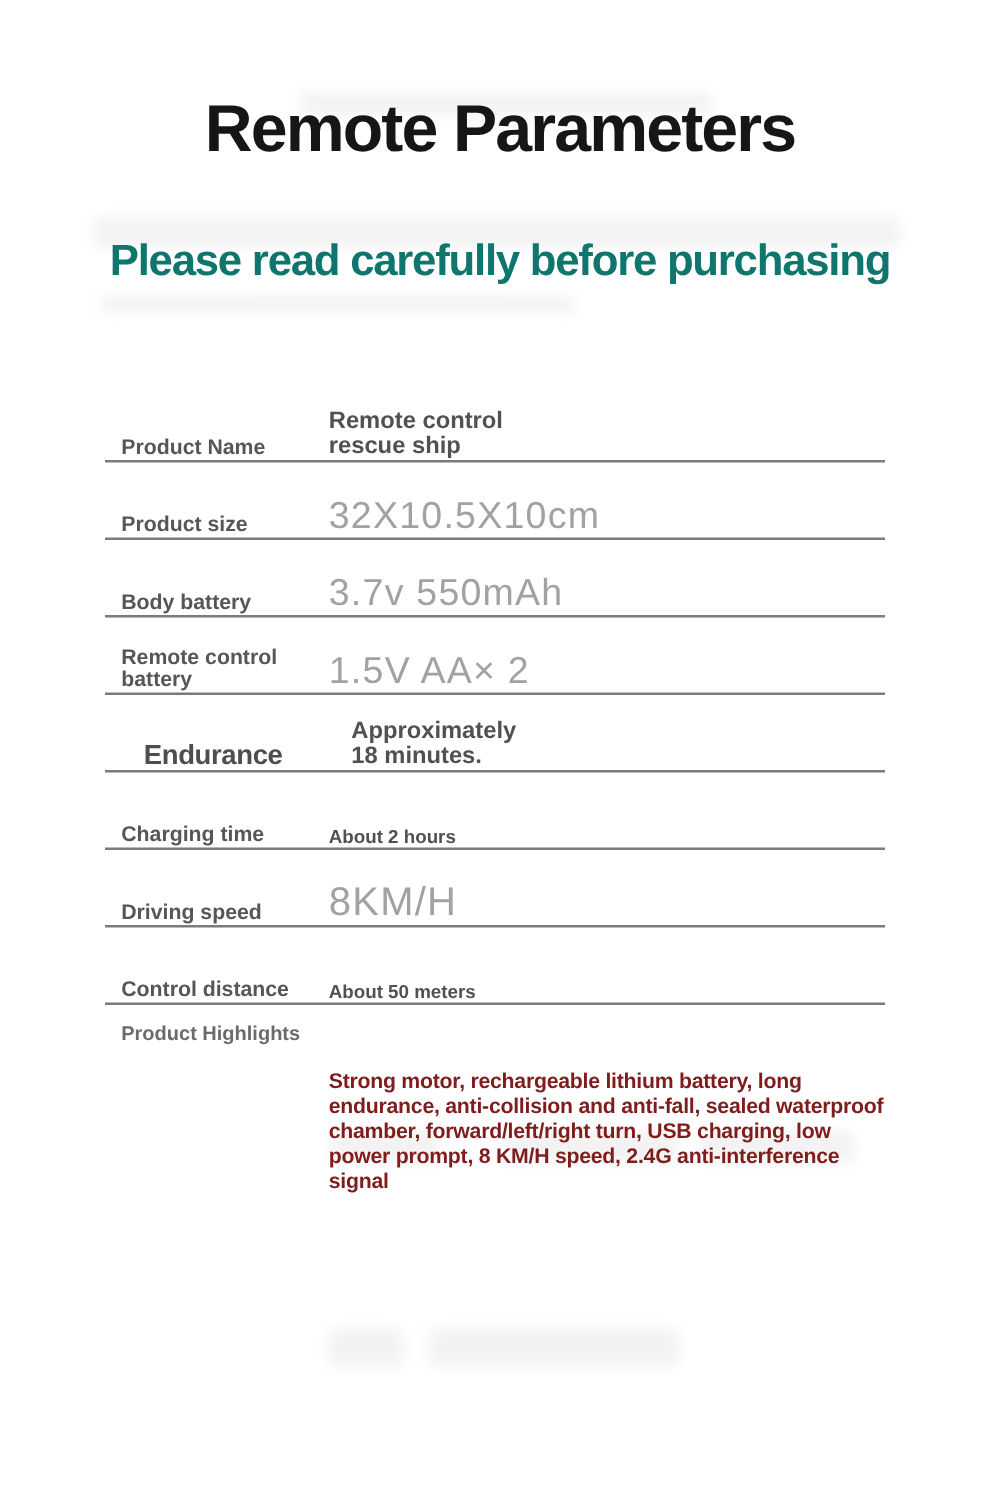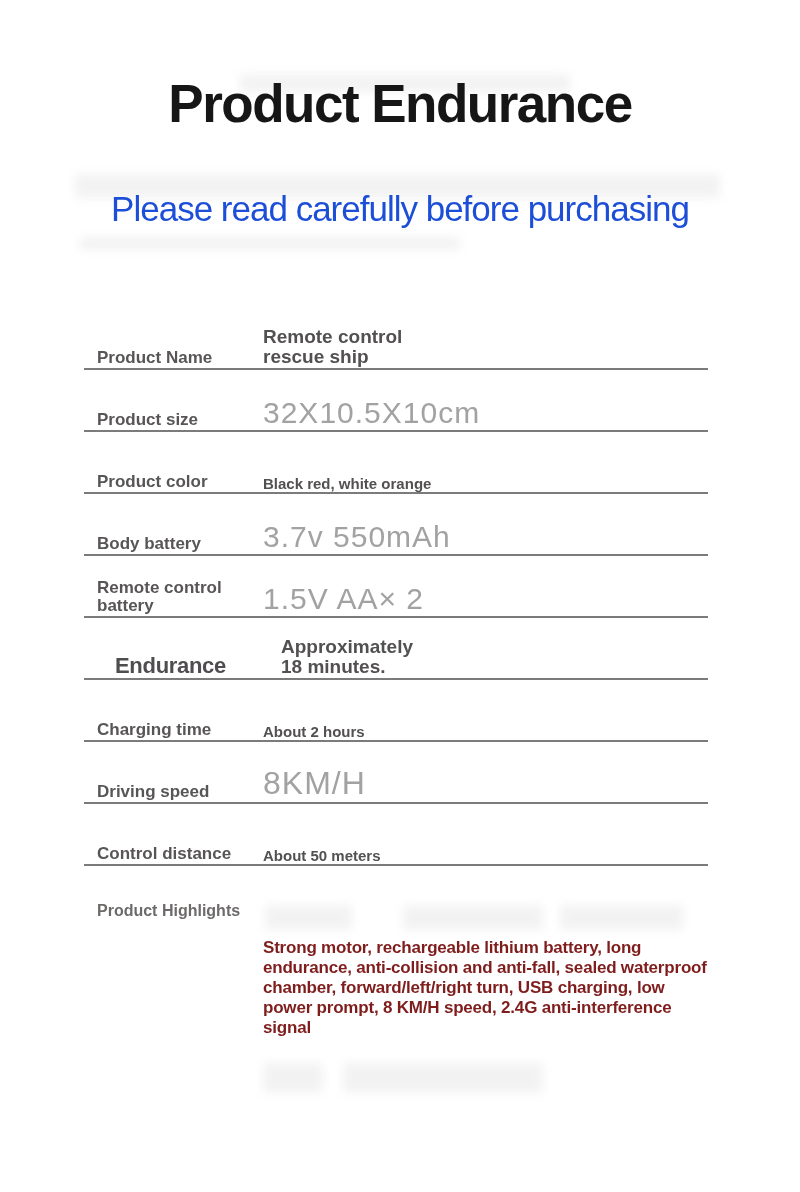--- a/index.html
+++ b/index.html
@@ -28,23 +28,23 @@
   }
   .subtitle {
     position: absolute;
     top: 190px;
     left: 0;
     width: 100%;
     margin: 0;
     text-align: center;
     font-size: 35px;
     line-height: 1.1;
-    font-weight: 400;
+    font-weight: 700;
     letter-spacing: -1px;
-    color: #1d4ed8;
+    color: #0f766e;
   }
 
   
   .spec-table {
     position: absolute;
     top: 308px;
     left: 84px;
     width: 624px;
   }
   .spec-row {
@@ -89,21 +89,21 @@
     margin-top: 24px;
   }
   .spec-value.light-xl {
     font-size: 32px;
     font-weight: 400;
     letter-spacing: 1px;
     color: #a3a2a2;
   }
 
   
-  .highlights { padding-top: 36px; }
+  .highlights { padding-top: 15px; }
   .hl-label {
     margin-left: 13px;
     font-size: 16px;
     font-weight: 700;
     color: #6d6a6a;
   }
   .hl-text {
     margin: 18px 0 0 179px;
     width: 452px;
     font-size: 17px;
@@ -129,40 +129,36 @@
 
   <div class="artifact" style="left:240px; top:74px;  width:330px; height:18px;"></div>
   <div class="artifact" style="left:75px;  top:174px; width:645px; height:24px;"></div>
   <div class="artifact" style="left:80px;  top:237px; width:380px; height:13px;"></div>
   <div class="artifact" style="left:265px; top:905px; width:87px;  height:25px;"></div>
   <div class="artifact" style="left:403px; top:905px; width:140px; height:25px;"></div>
   <div class="artifact" style="left:560px; top:905px; width:123px; height:25px;"></div>
   <div class="artifact" style="left:263px; top:1063px; width:60px; height:30px;"></div>
   <div class="artifact" style="left:343px; top:1063px; width:200px; height:30px;"></div>
 
-  <h1 class="title">Product Endurance</h1>
+  <h1 class="title">Remote Parameters</h1>
   <h2 class="subtitle">Please read carefully before purchasing</h2>
 
   <div class="spec-table">
     <div id="rows-container">
     <div class="spec-row">
       <div class="spec-label">Product Name</div>
       <div class="spec-value bold-md">Remote control
 rescue ship</div>
     </div>
 
     <div class="spec-row">
       <div class="spec-label">Product size</div>
       <div class="spec-value light-lg">32X10.5X10cm</div>
     </div>
 
-    <div class="spec-row">
-      <div class="spec-label">Product color</div>
-      <div class="spec-value bold-sm">Black red, white orange</div>
-    </div>
 
     <div class="spec-row">
       <div class="spec-label">Body battery</div>
       <div class="spec-value light-lg">3.7v 550mAh</div>
     </div>
 
     <div class="spec-row">
       <div class="spec-label">Remote control
 battery</div>
       <div class="spec-value light-lg">1.5V AA× 2</div>

